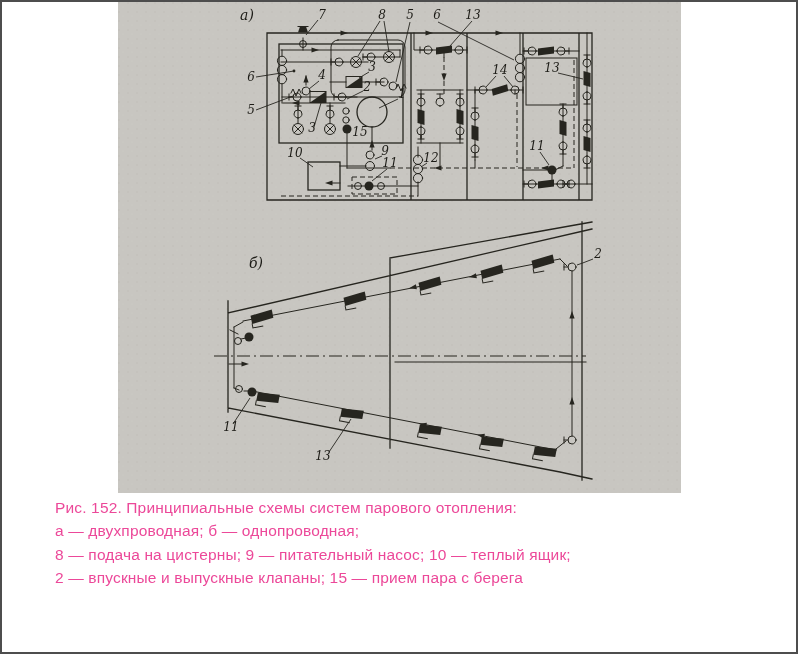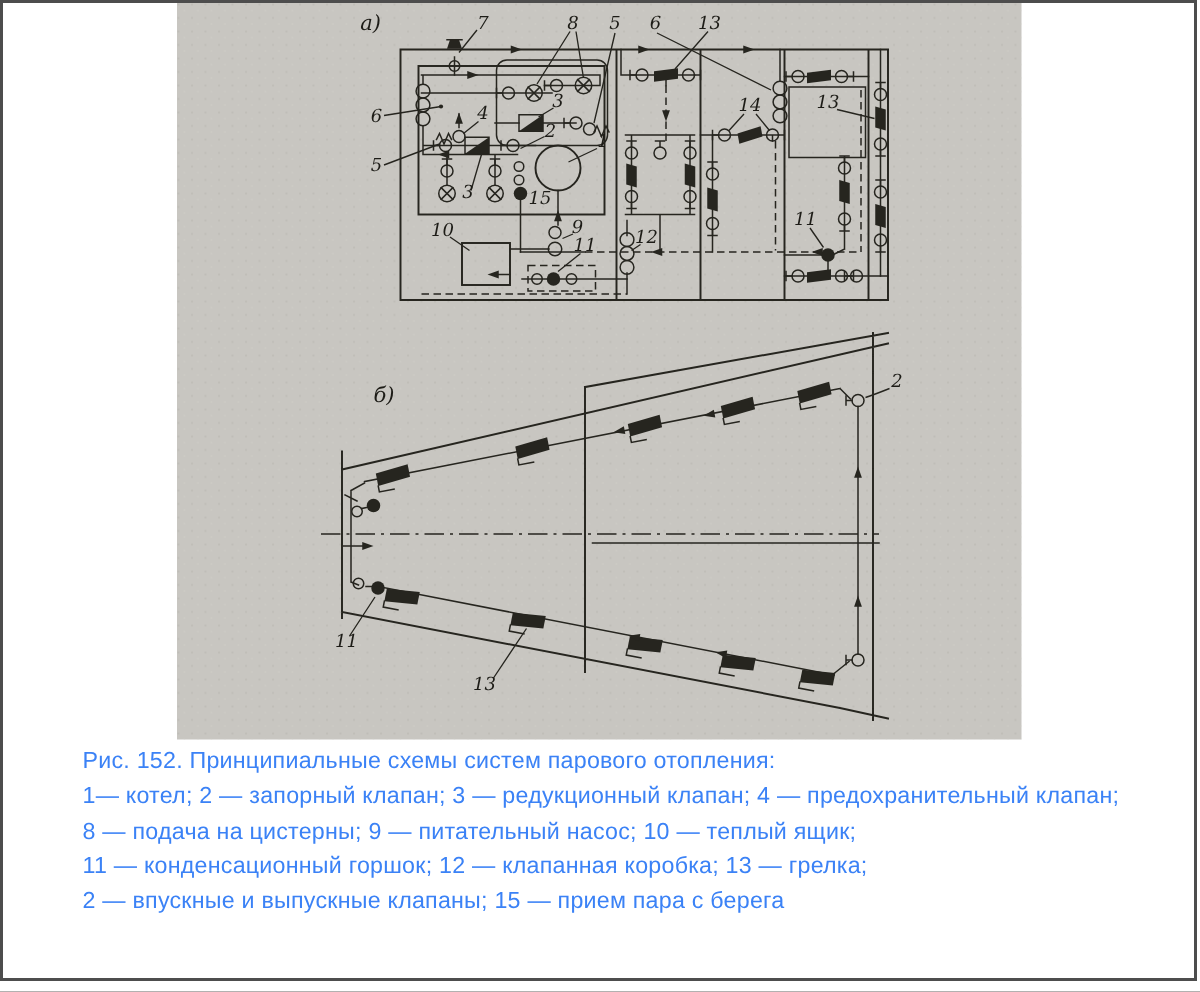--- a/index.html
+++ b/index.html
@@ -10,21 +10,21 @@
   svg{position:absolute;left:0;top:0;}
   .ln{stroke:#26251f;stroke-width:1.3;fill:none;stroke-linecap:square;}
   .lt{stroke:#26251f;stroke-width:1;fill:none;stroke-linecap:square;}
   .ld{stroke:#26251f;stroke-width:1;fill:none;stroke-dasharray:5 3;}
   .ldd{stroke:#26251f;stroke-width:1.1;fill:none;stroke-dasharray:13 4 2 4;}
   .leader{stroke:#26251f;stroke-width:.9;fill:none;}
   .ink{fill:#26251f;stroke:none;}
   .dlabel{font:italic 12px "DejaVu Serif",serif;fill:#1d1c17;text-anchor:middle;}
   .dletter{font:italic 14px "DejaVu Serif",serif;fill:#1d1c17;text-anchor:middle;}
   .caption{position:absolute;left:55px;top:496px;width:740px;
-        font-size:15.5px;line-height:23.3px;color:#3b82f6;letter-spacing:.15px;}
+        font-size:15.5px;line-height:23.3px;color:#ec4899;letter-spacing:.15px;}
 </style>
 </head>
 <body>
 
 <div class="page">
 
   <svg width="800" height="661" viewBox="0 0 800 661">
     <defs>
       <pattern id="grain" width="9" height="9" patternUnits="userSpaceOnUse">
         <rect width="9" height="9" fill="none"></rect>
@@ -300,20 +300,19 @@
 
       <text class="dletter" x="256" y="268">б)</text>
       <text class="dlabel" x="598" y="258">2</text>
       <text class="dlabel" x="231" y="431">11</text>
       <text class="dlabel" x="323" y="460">13</text>
     </g>
   </svg>
 
   <div class="caption">
     <div>Рис. 152. Принципиальные схемы систем парового отопления:</div>
-    <div>1— котел; 2 — запорный клапан; 3 — редукционный клапан; 4 — предохранительный клапан;</div>
+    <div>а — двухпроводная; б — однопроводная;</div>
     <div>8 — подача на цистерны; 9 — питательный насос; 10 — теплый ящик;</div>
-    <div>11 — конденсационный горшок; 12 — клапанная коробка; 13 — грелка;</div>
     <div>2 — впускные и выпускные клапаны; 15 — прием пара с берега</div>
   </div>
 
   <div class="border-frame"></div>
 </div>
 
 </body></html>

